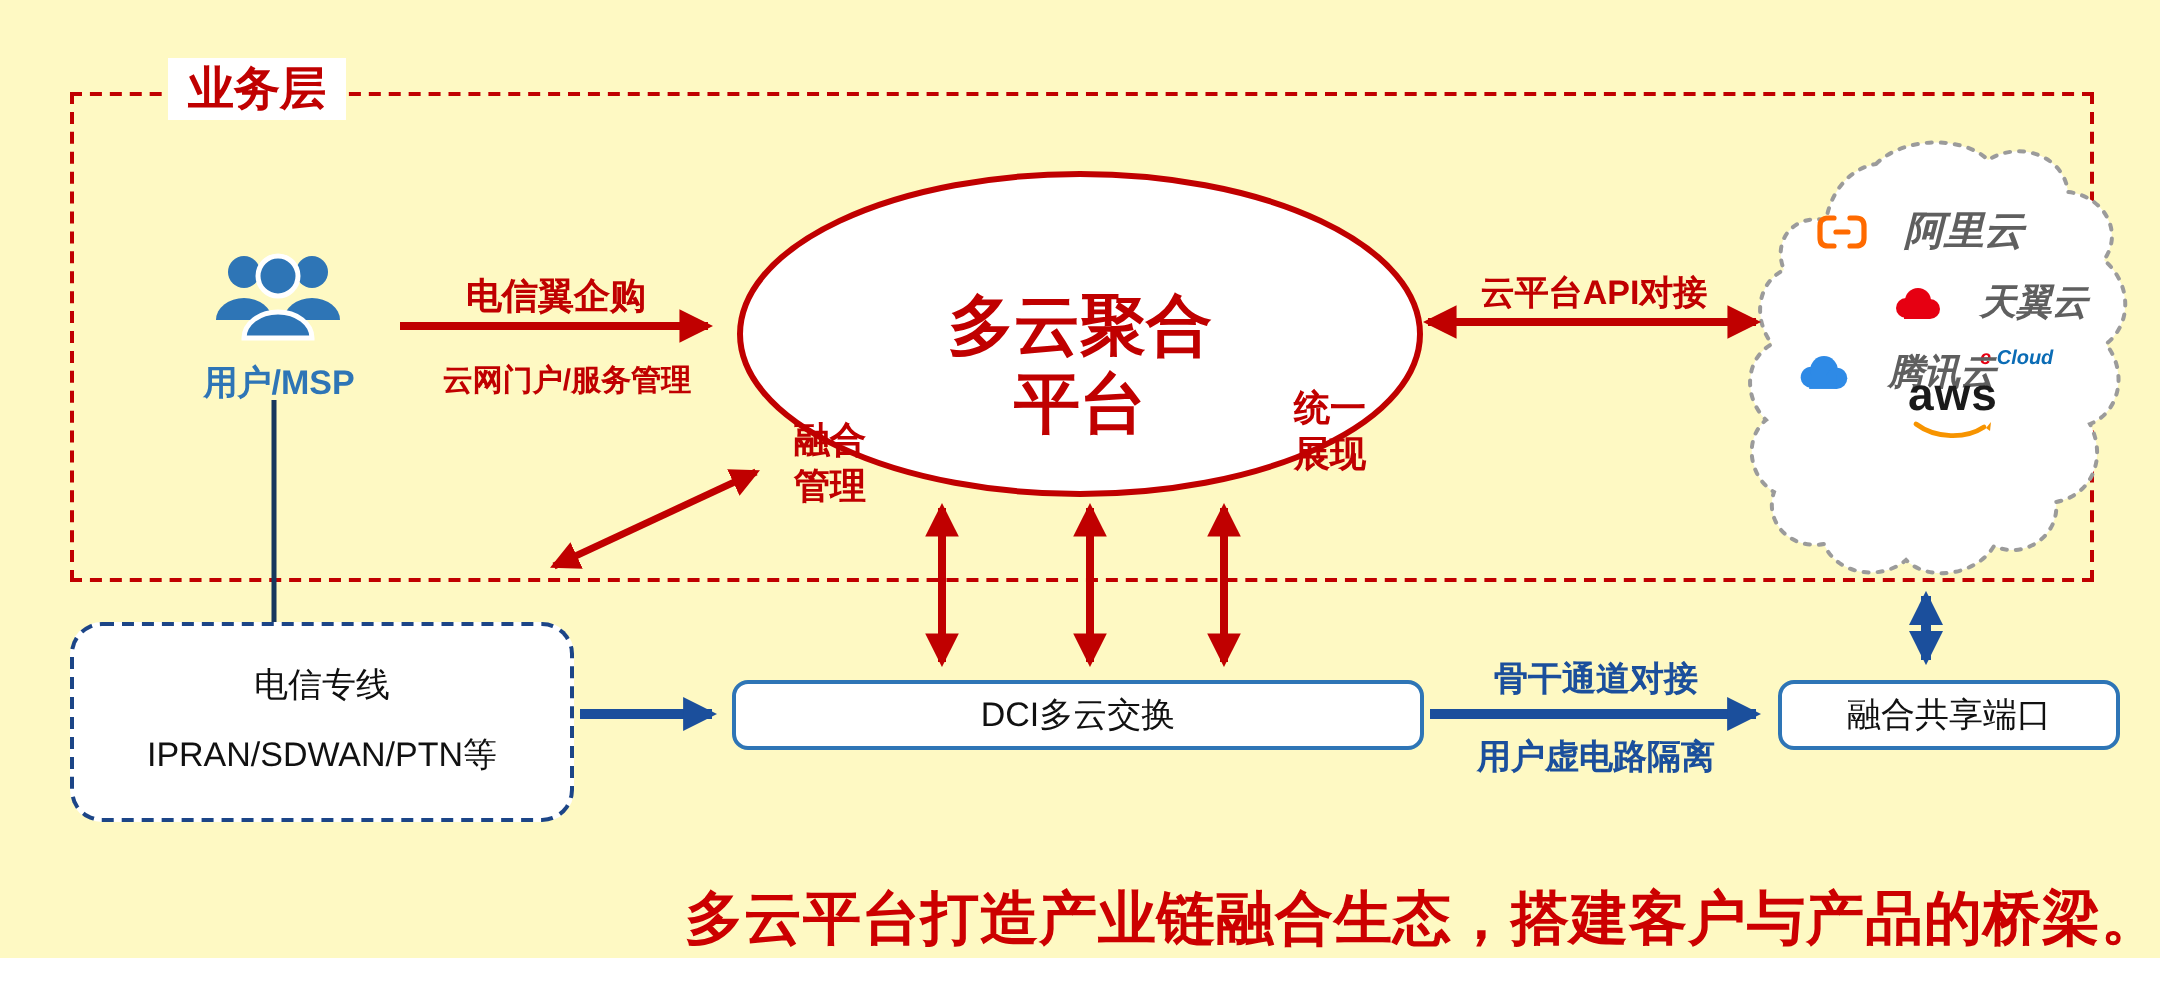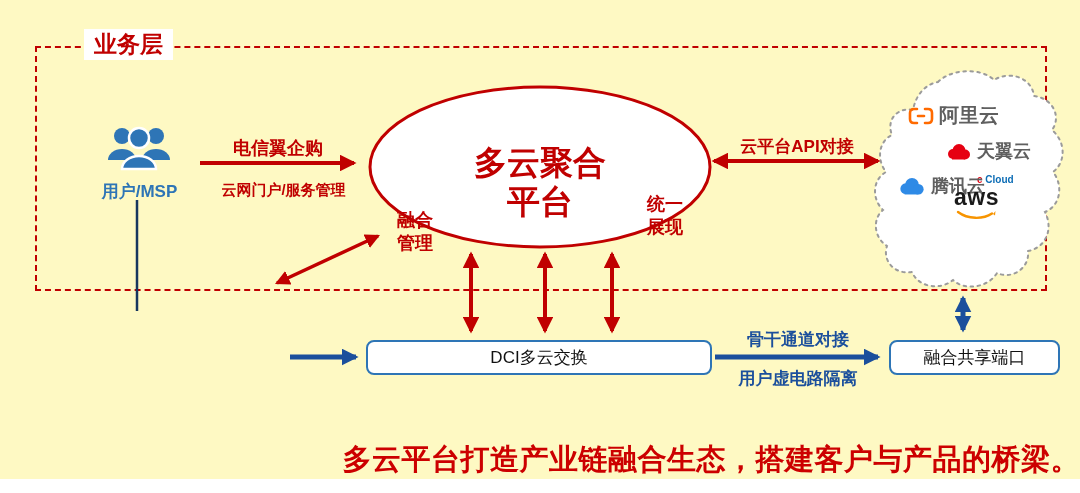--- a/index.html
+++ b/index.html
@@ -22,21 +22,21 @@
   .edge-label { position:absolute; font-size:18px; font-weight:bold; color:#c00000;
            text-align:center; line-height:1.3; white-space:pre-line; width:62px; }
   .box { position:absolute; display:flex; align-items:center; justify-content:center;
            color:#111; background:#fff; }
   .telecom-box { left:35px; top:311px; width:252px; height:100px; border-radius:16px;
            border:2.5px dashed #1c4587; font-size:17px; font-weight:500;
            line-height:2.05; text-align:center; white-space:pre-line; }
   .solid-box { border:2.5px solid #2e75b6; border-radius:8px; font-size:17px; }
   .dci-box { left:366px; top:340px; width:346px; height:35px; }
   .port-box { left:889px; top:340px; width:171px; height:35px; }
-  .logo-row { position:absolute; display:flex; align-items:center; gap:5px; }
+  .logo-row { position:absolute; display:flex; align-items:center; gap:18px;font-style:italic; }
   .logo-text { color:#5f5f5f; font-weight:600; }
   .ecloud { font-size:10px; font-weight:600; margin-top:11px; }
   .aws-word { font-size:23px; font-weight:bold; color:#1a1a1a; letter-spacing:0.5px;
            line-height:1; }
   .footer { position:absolute; left:0; top:440px; width:1080px; text-align:right;
            font-size:29px; font-weight:bold; color:#cc0000; letter-spacing:0.5px; }
 </style>
 </head>
 <body>
 
@@ -141,20 +141,22 @@
   </div>
 
   <div class="abs" style="left:954px; top:186px; display:flex; flex-direction:column; align-items:center;">
     <span class="aws-word">aws</span>
     <svg width="40" height="11" viewBox="0 0 40 11" style="margin-top:1px;">
       <path d="M2 2 C 12 9.5 27 9.5 36 3.5" fill="none" stroke="#f79400" stroke-width="2.4" stroke-linecap="round"></path>
       <path d="M37 4 l2.5 -3 l-0.5 4.5 z" fill="#f79400"></path>
     </svg>
   </div>
 
+  <div class="box telecom-box">电信专线
+IPRAN/SDWAN/PTN等</div>
   <div class="box solid-box dci-box">DCI多云交换</div>
   <div class="box solid-box port-box">融合共享端口</div>
 
   <div class="abs ctr b blue" style="left:716px; top:328px; width:164px; font-size:17px;">骨干通道对接</div>
   <div class="abs ctr b blue" style="left:710px; top:367px; width:176px; font-size:17px;">用户虚电路隔离</div>
 
   <div class="footer">多云平台打造产业链融合生态，搭建客户与产品的桥梁。</div>
 
 </div>
 

